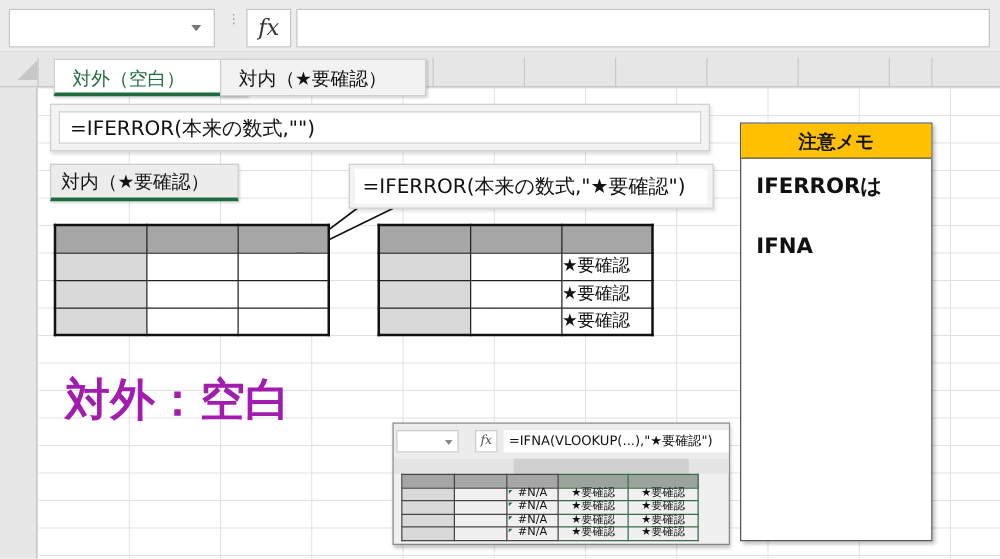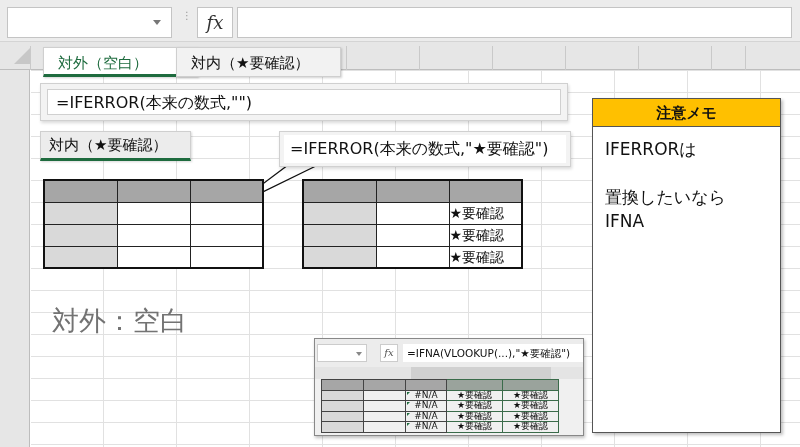--- a/index.html
+++ b/index.html
@@ -62,28 +62,28 @@
   
   table.t { position:absolute; border-collapse:collapse; border:2px solid #111; }
   table.t td { border:1px solid #222; width:73px; height:22px; padding:0; font-size:14px; line-height:20px; }
   table.t tr.hdr td { background:#a6a6a6; }
   table.t td.key { background:#d9d9d9; }
   table.t td.val { background:#fff; }
   .t1 { left:43px; top:179px; }
   .t2 { left:302px; top:179px; }
 
   
-  .summary { left:52px; top:302px; font-size:27px; font-weight:normal; line-height:38px; color:#737373; }
-
-  
-  .note { left:592px; top:98px; width:189px; height:335px; background:#fff; border:1px solid #555;
+  .summary { left:52px; top:302px; font-size:36px; font-weight:bold; line-height:38px; color:#a21caf; }
+
+  
+  .note { left:592px; top:98px; width:154px; height:335px; background:#fff; border:1px solid #555;
     box-shadow:2px 2px 3px rgba(0,0,0,0.25); }
   .note .head { height:28px; background:#ffc000; border-bottom:1px solid #555; text-align:center;
     font-weight:bold; font-size:15px; line-height:28px; }
-  .note .body { padding:10px 0 0 12px; font-size:17px; font-weight:normal; line-height:24px; }
+  .note .body { padding:10px 0 0 12px; font-size:17px; font-weight:bold; line-height:24px; }
   .note .gap { height:24px; }
 
   
   .mini { left:314px; top:338px; width:270px; height:98px; background:#f0f0f0; border:1px solid #888;
     box-shadow:1px 2px 3px rgba(0,0,0,0.25); overflow:hidden; }
   .mini .mbar { position:absolute; left:0; top:0; width:270px; height:28px; background:#ececec; }
   .mini .mname { position:absolute; left:2px; top:5px; width:50px; height:18px; background:#fff; border:1px solid #ccc; }
   .mini .mcaret { position:absolute; right:4px; top:7px; width:0; height:0; border-left:3px solid transparent;
     border-right:3px solid transparent; border-top:4px solid #888; }
   .mini .mfx { position:absolute; left:65px; top:5px; width:18px; height:18px; background:#fff; border:1px solid #ccc;
@@ -205,21 +205,20 @@
 
 <div class="abs summary">
   <div><span>対外</span><span>：</span><span>空白</span></div>
 </div>
 
 <div class="abs note">
   <div class="head">注意メモ</div>
   <div class="body">
     <div>IFERRORは</div>
     <div class="gap"></div>
-    <div>置換したいなら</div>
     <div>IFNA</div>
   </div>
 </div>
 
 <div class="abs mini">
   <div class="mbar"></div>
   <div class="mname">
       <span class="mcaret"></span>
     </div>
   <div class="mfx">fx</div>

